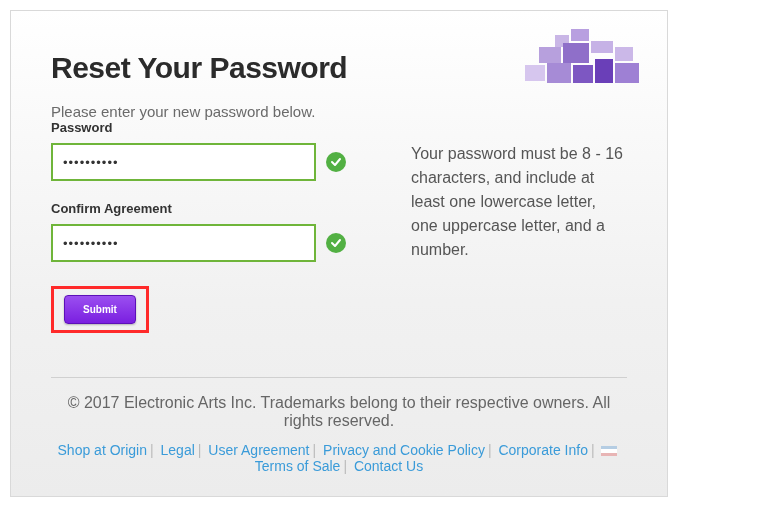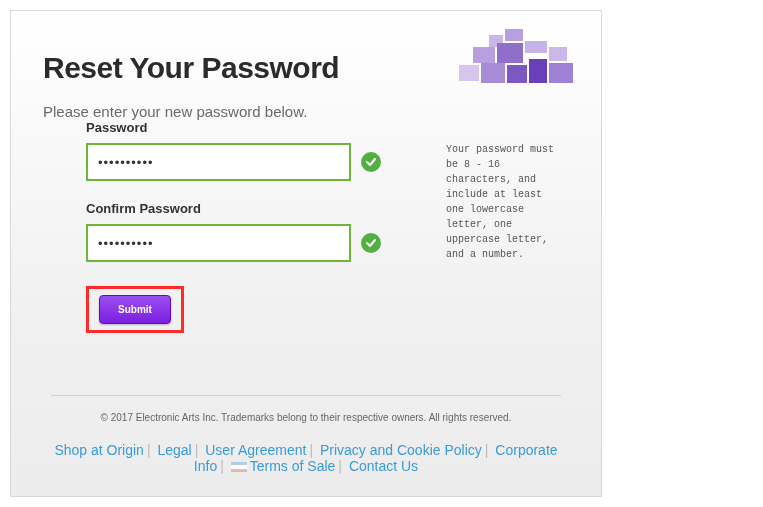--- a/index.html
+++ b/index.html
@@ -6,24 +6,24 @@
   body {
     font-family: Arial, Helvetica, sans-serif;
     background: #fff;
     width: 763px;
     height: 507px;
     overflow: hidden;
   }
   .card {
     position: absolute;
     left: 10px; top: 10px;
-    width: 592px; height: 487px;
+    width: 658px; height: 487px;
     border: 1px solid #d9d9d9;
     background: linear-gradient(to bottom, #ffffff 0%, #f1f1f1 60%, #ececec 100%);
-    padding: 40px 40px 20px 32px;
+    padding: 40px 40px 20px 40px;
   }
   .logo {
     position: absolute;
     top: 18px; right: 22px;
     width: 120px; height: 60px;
   }
   .logo .px {
     position: absolute;
     background: #a98bd6;
   }
@@ -35,28 +35,27 @@
     margin-bottom: 18px;
   }
   .subtitle {
     font-size: 15px;
     color: #6a6a6a;
   }
   .form-area {
     display: flex;
     gap: 30px;
   }
-  .left-col { width: 330px; margin-left: 43px; }
+  .left-col { width: 330px; }
   .right-col {
     flex: 1;
     padding-top: 22px;
-    font-size: 10px;
+    font-size: 16px;
     color: #555;
     line-height: 1.5;
-    font-family: Liberation Mono, monospace;
   }
   .field-label {
     font-size: 13px;
     font-weight: 700;
     color: #333;
     margin-bottom: 8px;
   }
   .field-row {
     display: flex;
     align-items: center;
@@ -105,23 +104,23 @@
     bottom: 22px;
     left: 40px; right: 40px;
     text-align: center;
   }
   .footer-line {
     border: none;
     border-top: 1px solid #d0d0d0;
     margin-bottom: 16px;
   }
   .copyright {
-    font-size: 10px;
+    font-size: 16px;
     color: #666;
-    margin-bottom: 19px;
+    margin-bottom: 12px;
   }
   .footer-links {
     font-size: 14px;
     color: #999;
   }
   .footer-links a {
     color: #3a9bd9;
     text-decoration: none;
     cursor: pointer;
   }
@@ -165,21 +164,21 @@
       <div class="field-label">Password</div>
       <div class="field-row">
         <input type="password" class="text-input" value="••••••••••" style="">
         <span class="check-icon">
           <svg viewBox="0 0 12 12">
               <path d="M2 6 L5 9 L10 3" stroke="#fff" stroke-width="2" fill="none" stroke-linecap="round" stroke-linejoin="round"></path>
             </svg>
         </span>
       </div>
 
-      <div class="field-label">Confirm Password</div>
+      <div class="field-label">Confirm Agreement</div>
       <div class="field-row">
         <input type="password" class="text-input" value="••••••••••" style="">
         <span class="check-icon">
           <svg viewBox="0 0 12 12">
               <path d="M2 6 L5 9 L10 3" stroke="#fff" stroke-width="2" fill="none" stroke-linecap="round" stroke-linejoin="round"></path>
             </svg>
         </span>
       </div>
 
       <div class="submit-wrap">

